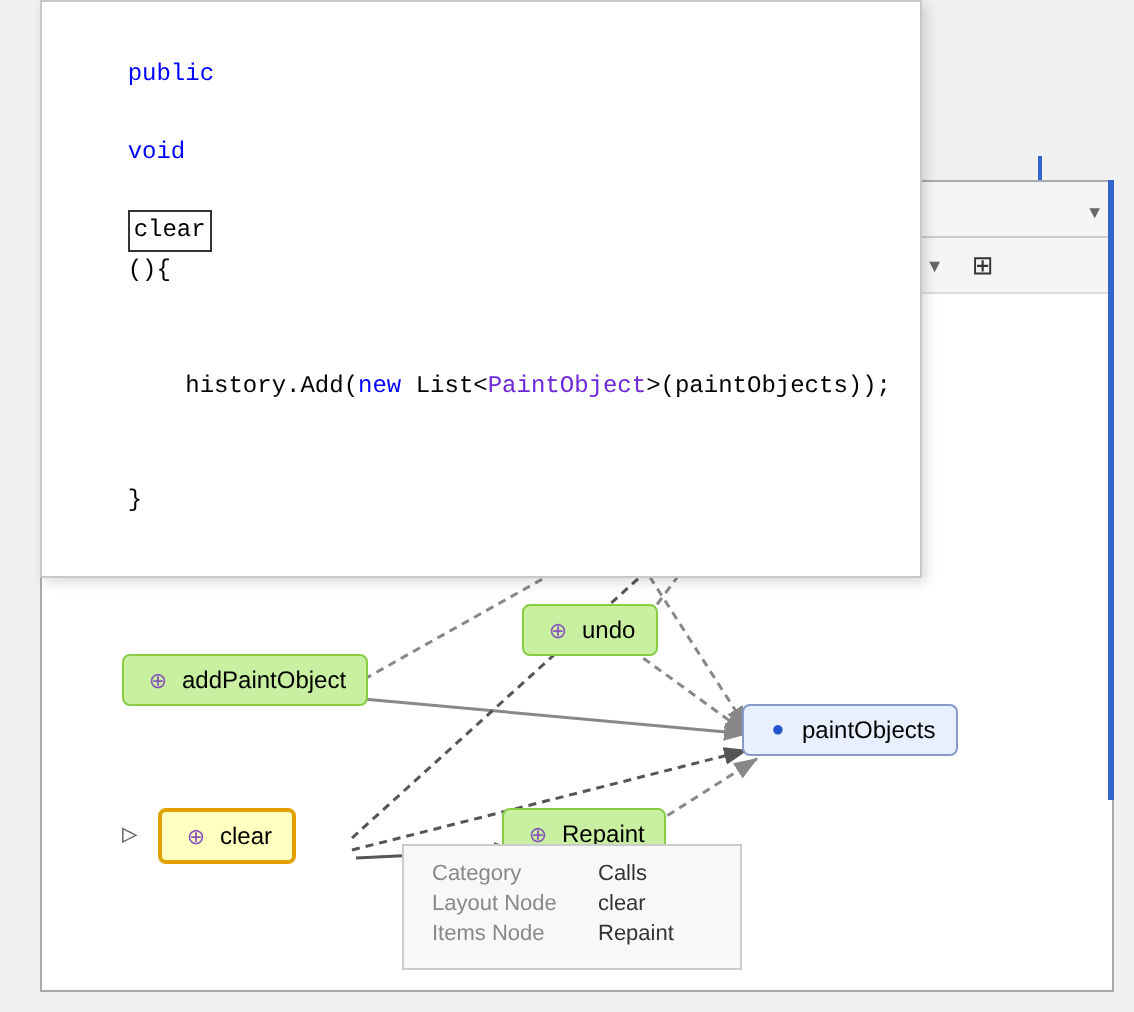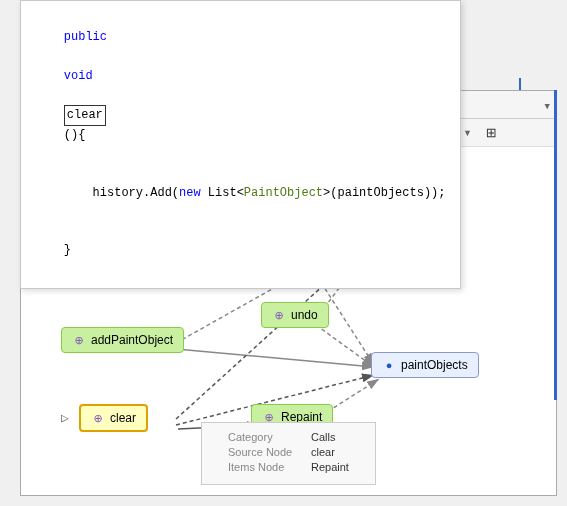--- a/index.html
+++ b/index.html
@@ -21,21 +21,21 @@
       border: 1px solid #c8c8c8;
       padding: 8px 14px;
       font-size: 12px;
       line-height: 1.6;
       z-index: 10;
       box-shadow: 2px 2px 6px rgba(0,0,0,0.15);
       min-width: 310px;
     }
     .code-line { white-space: pre; }
     .kw { color: #0000ff; }
-    .kw2 { color: #4d7c0f; }
+    .kw2 { color: #6d28d9; }
     .plain { color: #000; }
     .highlight-box {
       display: inline-block;
       background: white;
       border: 1.5px solid #333;
       padding: 0 2px;
     }
 
     
     .codemap-panel {
@@ -165,21 +165,21 @@
       pointer-events: none;
     }
 
     
     .info-box {
       position: absolute;
       bottom: 10px;
       left: 180px;
       background: #f8f8f8;
       border: 1px solid #ccc;
-      padding: 8px 26px;
+      padding: 8px 14px;
       font-size: 11px;
       font-family: Segoe UI, sans-serif;
       color: #333;
       min-width: 170px;
     }
     .info-row {
       display: flex;
       gap: 8px;
       margin-bottom: 3px;
     }
@@ -339,21 +339,21 @@
       <span class="node-icon icon-purple">⊕</span>
       <span>Repaint</span>
     </div>
 
     <div class="info-box">
       <div class="info-row">
         <span class="info-label">Category</span>
         <span class="info-value">Calls</span>
       </div>
       <div class="info-row">
-        <span class="info-label">Source Node</span>
+        <span class="info-label">Layout Node</span>
         <span class="info-value">clear</span>
       </div>
       <div class="info-row">
         <span class="info-label">Items Node</span>
         <span class="info-value">Repaint</span>
       </div>
     </div>
 
   </div>
 </div>

